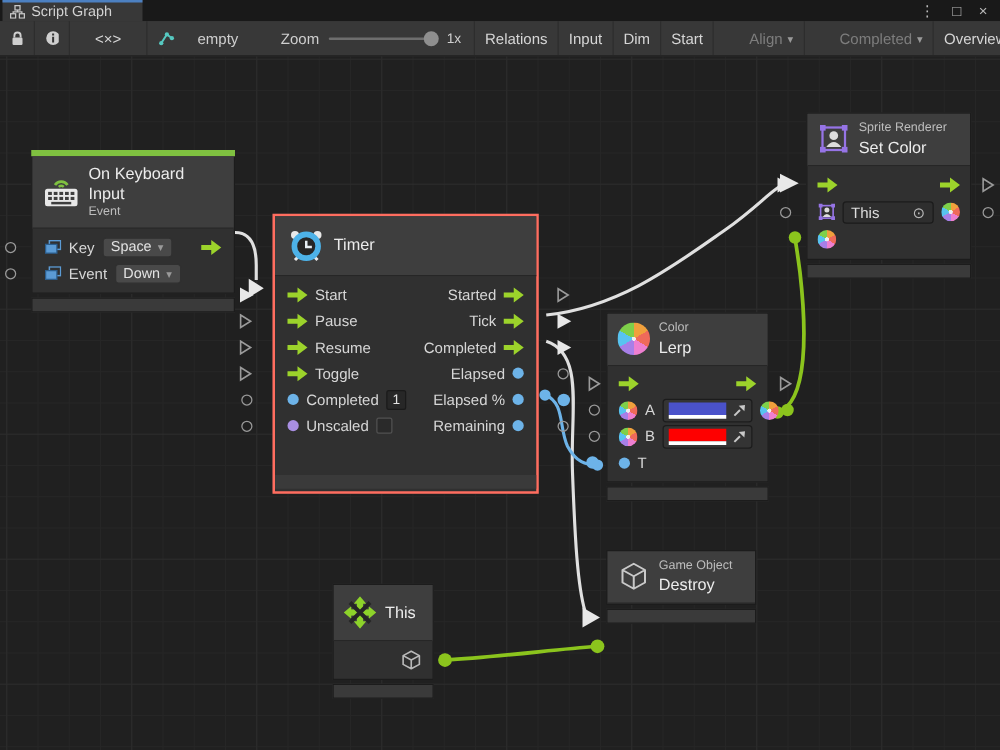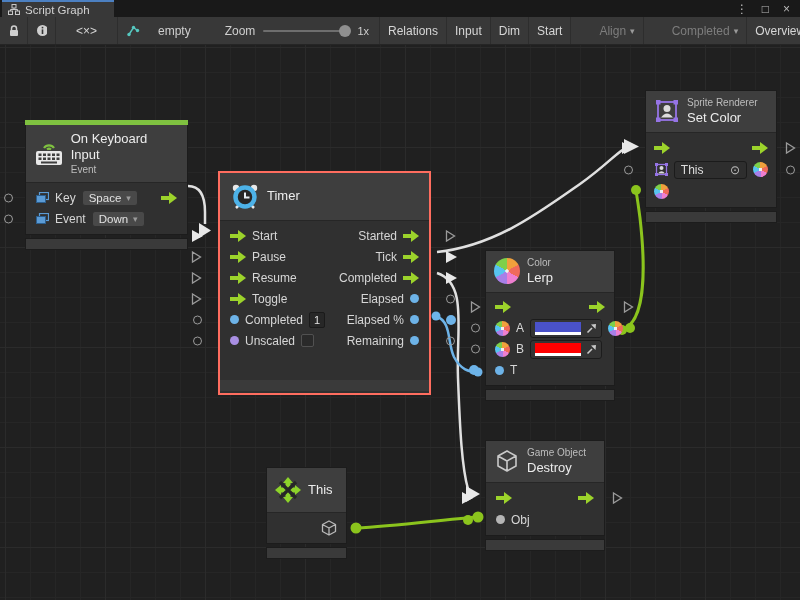--- a/index.html
+++ b/index.html
@@ -499,39 +499,20 @@
   <div class="node dest-node">
     <div class="node-header">
       <svg width="26" height="26">
         <path d="M13,3 L22,8 V18 L13,23 L4,18 V8 Z M4,8 L13,13 L22,8 M13,13 V23" fill="none" stroke="#c9c9c9" stroke-width="1.6" stroke-linejoin="round"></path>
       </svg>
       <div class="nh-text">
         <div class="cat">Game Object</div>
         <div class="ttl">Destroy</div>
       </div>
     </div>
-    <div class="node-body" style="padding:4px 0">
-      <div class="row" style="height:22px">
-        <span class="pm ftri" style="left:-24px"></span>
-        <span class="garrow"></span>
-        <span class="right">
-            <span class="garrow"></span>
-          </span>
-        <span class="pm" style="right:-19px">
-          <svg width="11" height="13">
-              <path d="M1.5,1.5 L9.5,6.5 L1.5,11.5 Z" fill="none" stroke="#9a9a9a" stroke-width="1.3"></path>
-            </svg>
-          </span>
-      </div>
-      <div class="row" style="height:22px">
-        <span class="pm fcirc green" style="left:-23px"></span>
-        <span class="dot gray"></span>
-        <span>Obj</span>
-      </div>
-    </div>
     <div class="node-footer"></div>
   </div>
 
   <div class="node this-node">
     <div class="node-header" style="padding:9px 8px">
       <svg width="26" height="26">
         <g fill="#8dd32a">
           <rect x="10.5" y="4" width="5" height="18"></rect>
             <rect x="4" y="10.5" width="18" height="5"></rect>
           <polygon points="13,0 18,6 8,6"></polygon>

